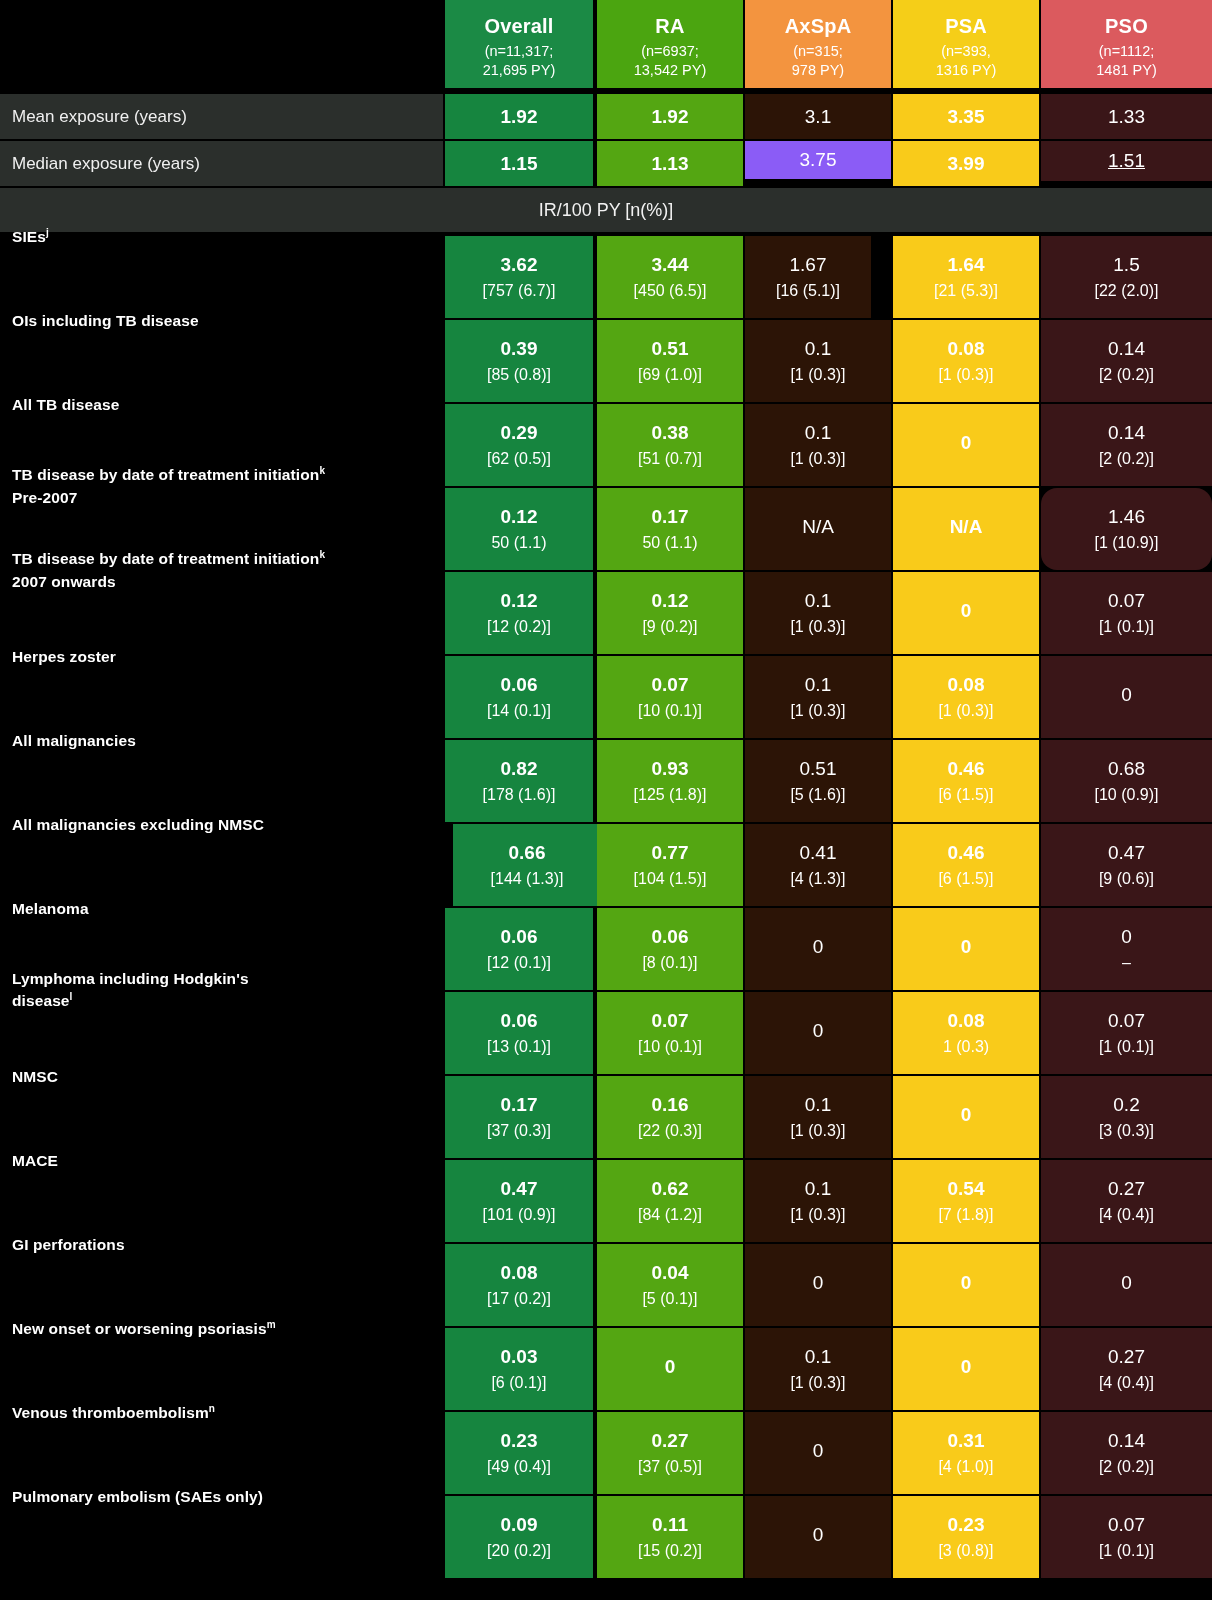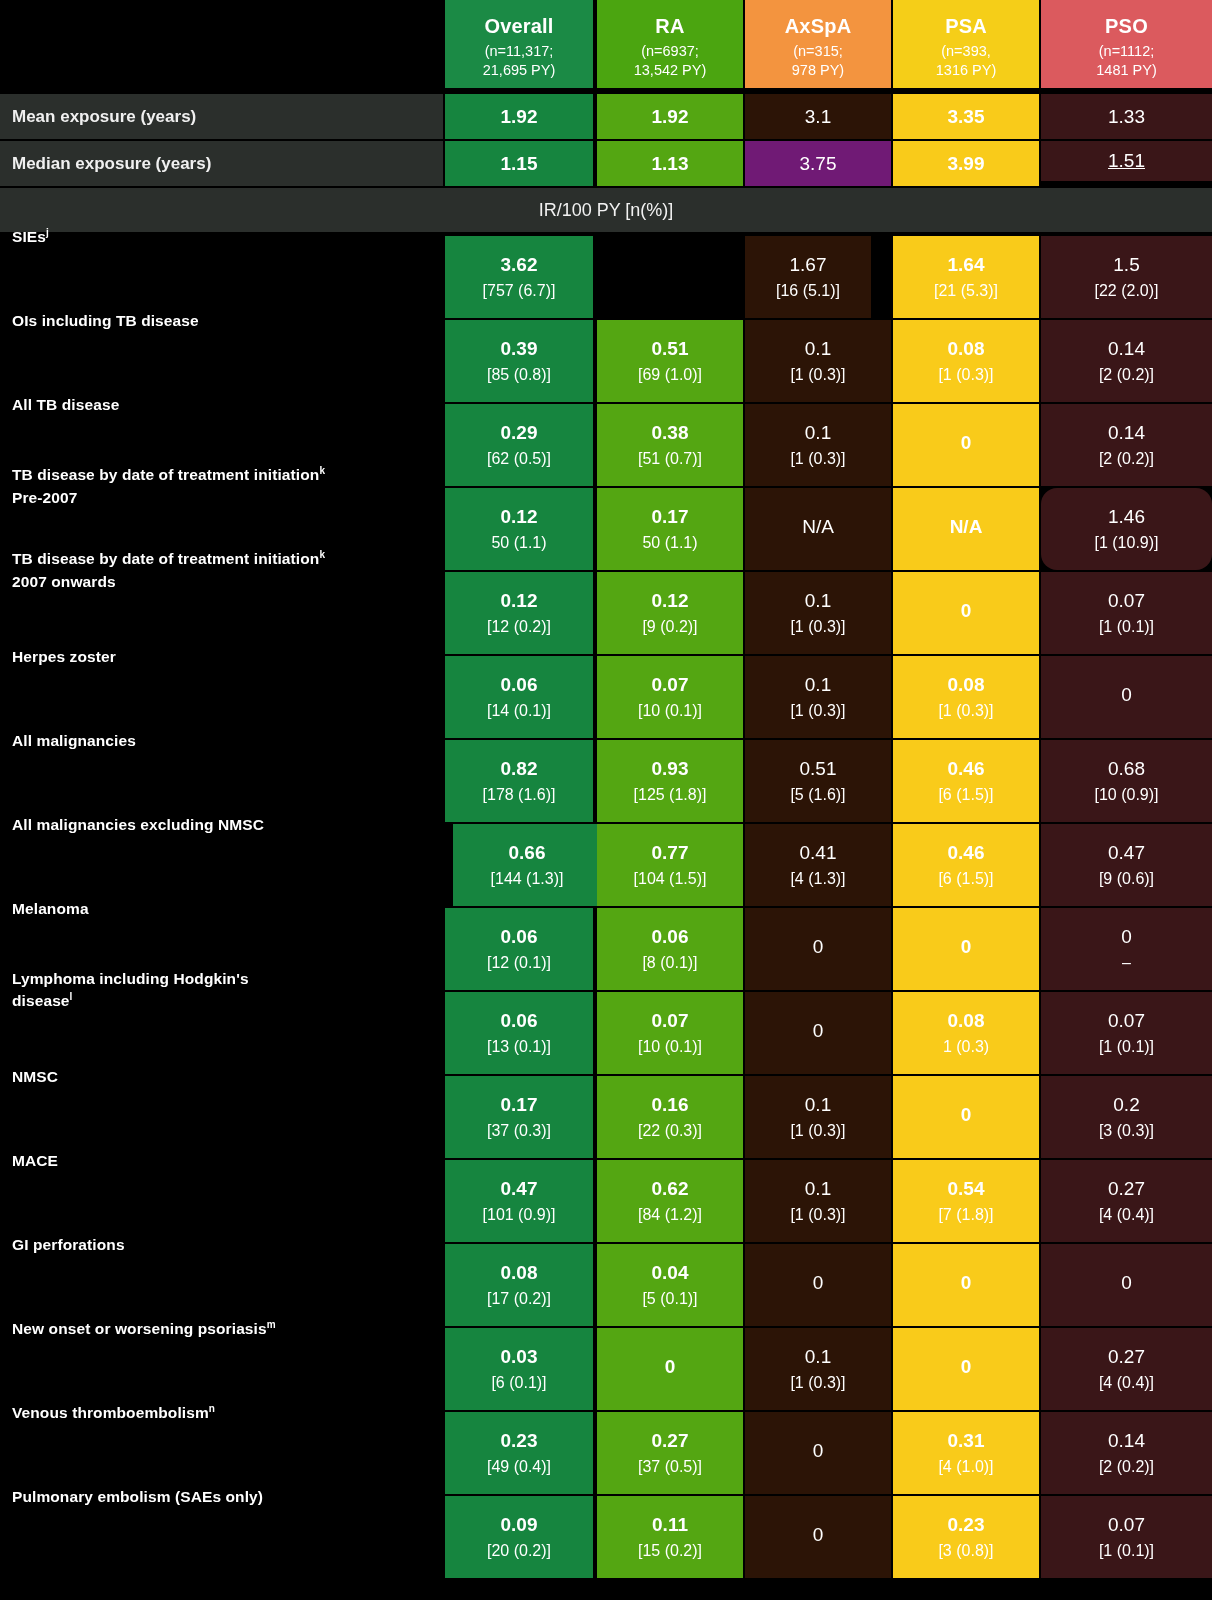--- a/index.html
+++ b/index.html
@@ -51,21 +51,20 @@
   .exp-label {
     position: absolute;
     left: 0;
     width: 443px;
     background: #2b2f2c;
     display: flex;
     align-items: center;
     padding-left: 12px;
     color: #f0f0f0;
     font-size: 17px;
-    font-weight: bold;
   }
   .exp-val {
     font-size: 19px;
   }
   .exp-val.bold { font-weight: bold; }
 
   
   #ir-band {
     position: absolute;
     left: 0;
@@ -154,37 +153,41 @@
     <div class="cell" style="left: 1041px; width: 171px; top: 94px; height: 45px; background: rgb(58, 22, 24);">
       <span class="exp-val">1.33</span>
     </div>
     <div class="exp-label" style="top: 141px; height: 45px;">Median exposure (years)</div>
     <div class="cell" style="left: 445px; width: 148px; top: 141px; height: 45px; background: rgb(22, 133, 63);">
       <span class="exp-val bold">1.15</span>
     </div>
     <div class="cell" style="left: 597px; width: 146px; top: 141px; height: 45px; background: rgb(84, 166, 18);">
       <span class="exp-val bold">1.13</span>
     </div>
-    <div class="cell" style="left: 745px; width: 146px; top: 141px; height: 45px; background: #701a75;">
+    <div class="cell" style="left: 745px; width: 146px; top: 141px; height: 38px; background: #8b5cf6;">
       <span class="exp-val">3.75</span>
     </div>
     <div class="cell" style="left: 893px; width: 146px; top: 141px; height: 45px; background: rgb(249, 203, 26);">
       <span class="exp-val bold">3.99</span>
     </div>
     <div class="cell" style="left: 1041px; width: 171px; top: 141px; height: 40px; background: rgb(58, 22, 24); text-decoration: underline;">
       <span class="exp-val">1.51</span>
     </div>
     <div id="ir-band">
       <span>IR/100 PY [n(%)]</span>
     </div>
     <div class="row-label" style="top: 226px;"><span>SIEs</span><sup>j</sup></div>
     <div class="cell" style="left: 445px; width: 148px; top: 236px; height: 82px; background: rgb(22, 133, 63);">
       <div class="dv-main">3.62</div>
       <div class="dv-sub">[757 (6.7)]</div>
     </div>
+    <div class="cell" style="left: 597px; width: 146px; top: 236px; height: 82px; background: rgb(84, 166, 18);">
+      <div class="dv-main">3.44</div>
+      <div class="dv-sub">[450 (6.5)]</div>
+    </div>
     <div class="cell" style="left: 745px; width: 126px; top: 236px; height: 82px; background: rgb(44, 20, 6);">
       <div class="dv-main plain">1.67</div>
       <div class="dv-sub">[16 (5.1)]</div>
     </div>
     <div class="cell" style="left: 893px; width: 146px; top: 236px; height: 82px; background: rgb(249, 203, 26);">
       <div class="dv-main">1.64</div>
       <div class="dv-sub">[21 (5.3)]</div>
     </div>
     <div class="cell" style="left: 1041px; width: 171px; top: 236px; height: 82px; background: rgb(58, 22, 24);">
       <div class="dv-main plain">1.5</div>

